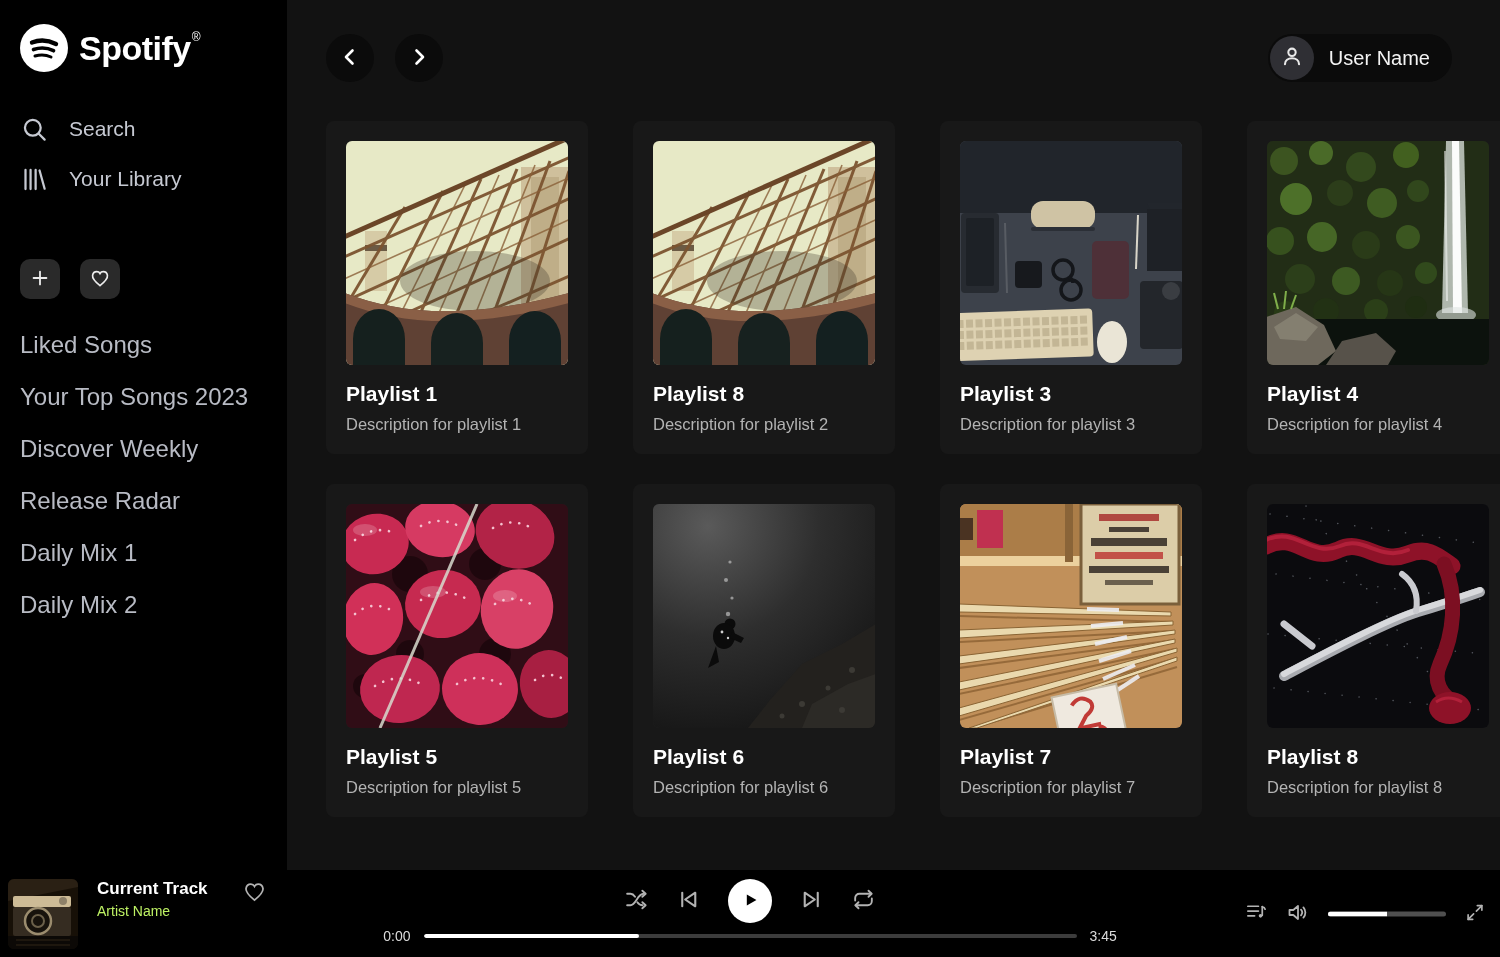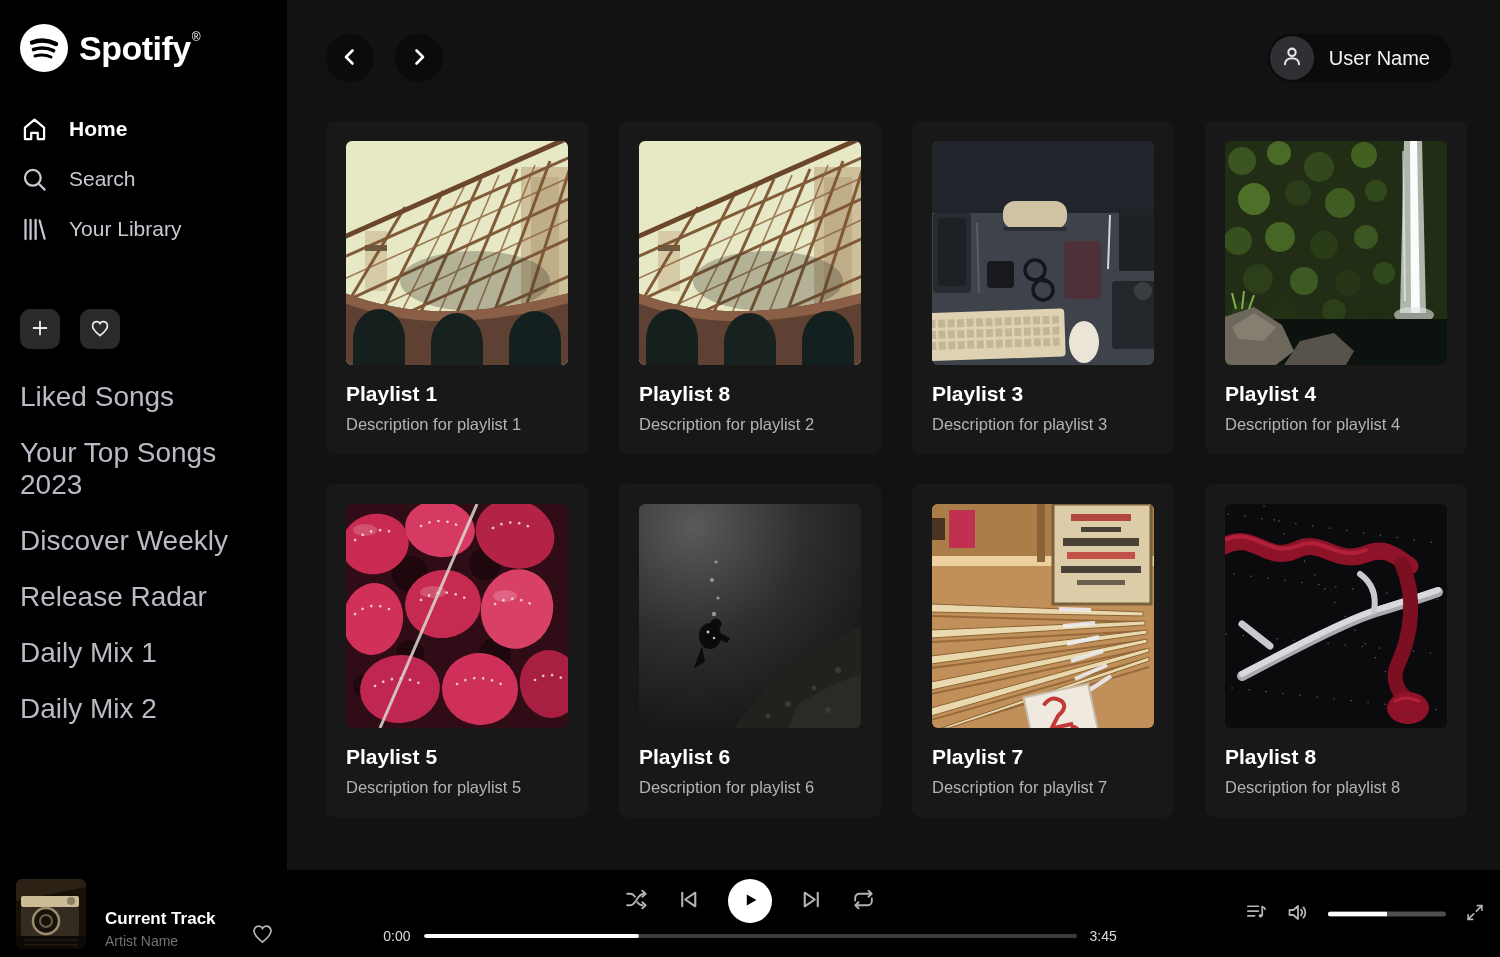--- a/index.html
+++ b/index.html
@@ -18,44 +18,44 @@
   .logo-text { font-size:34px; font-weight:700; letter-spacing:-0.5px; line-height:48px; }
   .logo-reg { font-size:12px; vertical-align:top; position:relative; top:6px; left:1px; color:#fff; }
   .nav { display:flex; flex-direction:column; }
   .nav-item { display:flex; align-items:center; gap:21px; height:50px; font-size:21px; color:#c6c9d2; cursor:pointer; }
   .nav-item.active { color:#fff; font-weight:700; }
   .nav-item .ico { width:28px; height:28px; display:grid; place-items:center; }
   .action-btns { display:flex; gap:20px; margin:55px 0 20px; }
   .sq-btn { width:40px; height:40px; border:none; border-radius:10px; background:#2a2a2a; color:#ececec; display:grid; place-items:center; cursor:pointer; }
   .playlist-links { list-style:none; }
   .playlist-links li { padding:12px 0; }
-  .playlist-link { font-size:28px; color:#b8bbc4; cursor:pointer; }
+  .playlist-link { font-size:24px; color:#b8bbc4; cursor:pointer; }
 
   
   .main { grid-row:1; grid-column:2; background:#121212; padding:34px 48px 0 39px; overflow:hidden; }
   .topbar { display:flex; justify-content:space-between; align-items:center; margin-bottom:39px; height:48px; }
   .nav-arrows { display:flex; gap:21px; }
   .circle-btn { width:48px; height:48px; border:none; border-radius:50%; background:#0b0b0b; color:#fff; display:grid; place-items:center; cursor:pointer; }
   .user-chip { display:flex; align-items:center; gap:15px; height:48px; background:#0b0b0b; border-radius:24px; padding:2px 22px 2px 2px; cursor:pointer; }
   .avatar { width:44px; height:44px; border-radius:50%; background:#2f2f34; color:#e9e9e9; display:grid; place-items:center; }
   .user-name { font-size:20px; color:#f4f4f4; }
 
-  .grid { display:grid; grid-template-columns:repeat(4,262px); gap:30px 31px; }
+  .grid { display:grid; grid-template-columns:repeat(4,262px); gap:30px 45px; }
   .card { background:#181818; border-radius:8px; padding:20px; cursor:pointer; }
   .card-img { width:100%; height:224px; border-radius:6px; display:block; background:#222; }
   .card-title { margin-top:17px; font-size:21px; font-weight:700; color:#fff; }
   .card-desc { margin-top:9px; font-size:16.5px; color:#b3b3b3; }
 
   
   .player { grid-row:2; grid-column:1 / 3; background:#000; position:relative; }
-  .player-left { position:absolute; left:16px; top:9px; display:flex; align-items:flex-end; }
+  .player-left { position:absolute; left:8px; top:9px; display:flex; align-items:flex-start; }
   .album-art { width:70px; height:70px; border-radius:6px; display:block; }
   .track-info { margin-left:19px; }
   .track-title { font-size:17px; font-weight:700; color:#fff; }
-  .track-artist { font-size:14px; color:#737373; margin-top:4px; }
+  .track-artist { font-size:14px; color:#bef264; margin-top:4px; }
   .player-heart { margin-left:34px; color:#b3b3b3; background:none; border:none; cursor:pointer; }
 
   .player-center { display:flex; flex-direction:column; align-items:center; padding-top:9px; }
   .controls { display:flex; align-items:center; gap:27px; height:44px; }
   .ctrl { background:none; border:none; color:#b3b3b3; cursor:pointer; display:grid; place-items:center; }
   .play-btn { width:44px; height:44px; border:none; border-radius:50%; background:#fff; color:#000; display:grid; place-items:center; cursor:pointer; }
   .progress-row { display:flex; align-items:center; gap:13px; margin-top:5px; }
   .time { font-size:14px; color:#dcdcdc; width:38px; }
   .time.elapsed { text-align:right; }
   .progress-track { width:653px; height:4px; background:#3c3c3c; border-radius:2px; overflow:hidden; cursor:pointer; }
@@ -347,28 +347,20 @@
           <path d="M13.5 25.5 q10.5 -3.5 20 1.2" stroke-width="3.7"></path>
           <path d="M15 32 q8.5 -2.6 16 1" stroke-width="3"></path>
         </g>
       </svg>
       <div>
         <span class="logo-text">Spotify</span><span class="logo-reg">®</span>
       </div>
     </div>
 
     <nav class="nav">
-      <div class="nav-item active">
-        <span class="ico">
-          <svg width="27" height="27" viewBox="0 0 24 24" fill="none" stroke="currentColor" stroke-width="2" stroke-linejoin="round">
-              <path d="M3.5 10.3 L12 3.2 l8.5 7.1 V20.5 h-5.6 v-5.6 h-5.8 v5.6 H3.5 Z"></path>
-            </svg>
-        </span>
-        <span>Home</span>
-      </div>
       <div class="nav-item">
         <span class="ico">
           <svg width="27" height="27" viewBox="0 0 24 24" fill="none" stroke="currentColor" stroke-width="2" stroke-linecap="round">
               <circle cx="10.5" cy="10.5" r="7"></circle>
               <line x1="15.8" y1="15.8" x2="21" y2="21"></line>
             </svg>
         </span>
         <span>Search</span>
       </div>
       <div class="nav-item">

